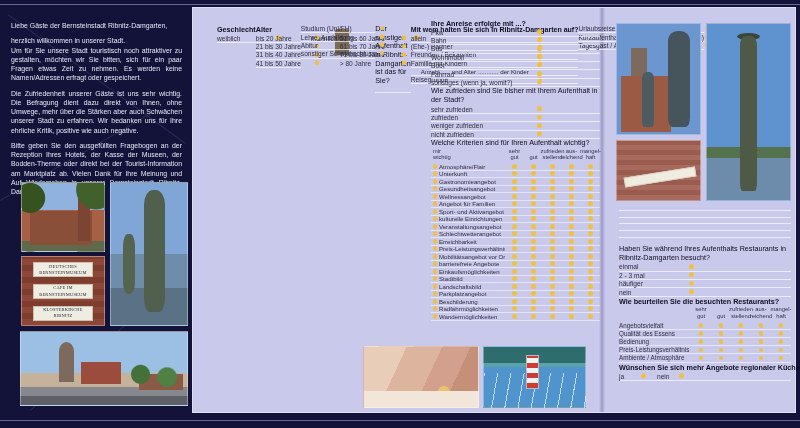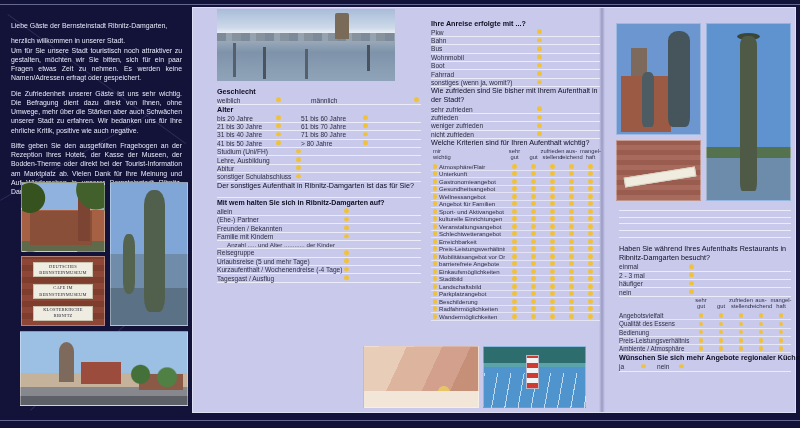--- a/index.html
+++ b/index.html
@@ -21,21 +21,21 @@
   .h{font-size:7.2px;font-weight:bold;color:#0d0d20;line-height:9.5px;height:9.5px;white-space:nowrap}
   .h2l{font-size:7.2px;font-weight:normal;color:#0d0d20;line-height:1.2;margin-bottom:1px}
   .lbl{font-size:6.6px;color:#2e2e40;white-space:nowrap}
   .sec{}
   .row{position:relative;height:8.4px;border-bottom:1px solid rgba(255,255,255,.65);display:flex;align-items:center}
   .blank{height:7px;border-bottom:1px solid rgba(255,255,255,.65)}
   .note{font-size:6.2px;color:#2e2e40;height:8px;line-height:8px;padding-left:10px;border-bottom:1px solid rgba(255,255,255,.65);white-space:nowrap}
   .dot{position:absolute;width:4.6px;height:4.6px;border-radius:50%;background:#f0c23c;top:50%;transform:translateY(-60%)}
   .gdot{width:4.6px;height:4.6px;border-radius:50%;background:#f0c23c;margin:0 auto}
 
-  .colA{position:absolute;left:24px;top:1px;width:204px;display:flex;flex-direction:column}
+  .colA{position:absolute;left:24px;top:17px;width:204px;display:flex;}
   .colB{position:absolute;left:238px;top:11px;width:169px;display:flex;flex-direction:column}
   .colR{position:absolute;left:426px;top:196px;width:172px;display:flex;flex-direction:column}
 
   
   .krow{display:grid;grid-template-columns:8px 66px repeat(5,19px);align-items:center;height:7.5px;border-bottom:1px solid rgba(255,255,255,.5)}
   .krow .klbl{font-size:6.1px;color:#2e2e40;white-space:nowrap;overflow:hidden}
   .kgrid-h{display:grid;grid-template-columns:74px repeat(5,19px);align-items:end;margin-bottom:2px}
   .rgrid-h{display:grid;grid-template-columns:72px repeat(5,20px);align-items:end;margin-bottom:2px}
   .rrow{display:grid;grid-template-columns:72px repeat(5,20px);align-items:center;height:8.2px;border-bottom:1px solid rgba(255,255,255,.55)}
   .rrow .klbl{font-size:6.3px;color:#2e2e40;white-space:nowrap}
@@ -617,20 +617,21 @@
             </div>
 
             <div class="row">
               <span class="lbl">nein</span>
               <span class="dot" style="left:70px"></span>
             </div>
           </div>
       </div>
 
       <div class="sec">
+        <div class="h">Wie beurteilen Sie die besuchten Restaurants?</div>
         <div class="rgrid-h">
           <span></span>
 
             <span class="kh">
               <span>sehr</span>
               <span>gut</span>
             </span>
 
             <span class="kh">
               <span>gut</span>

